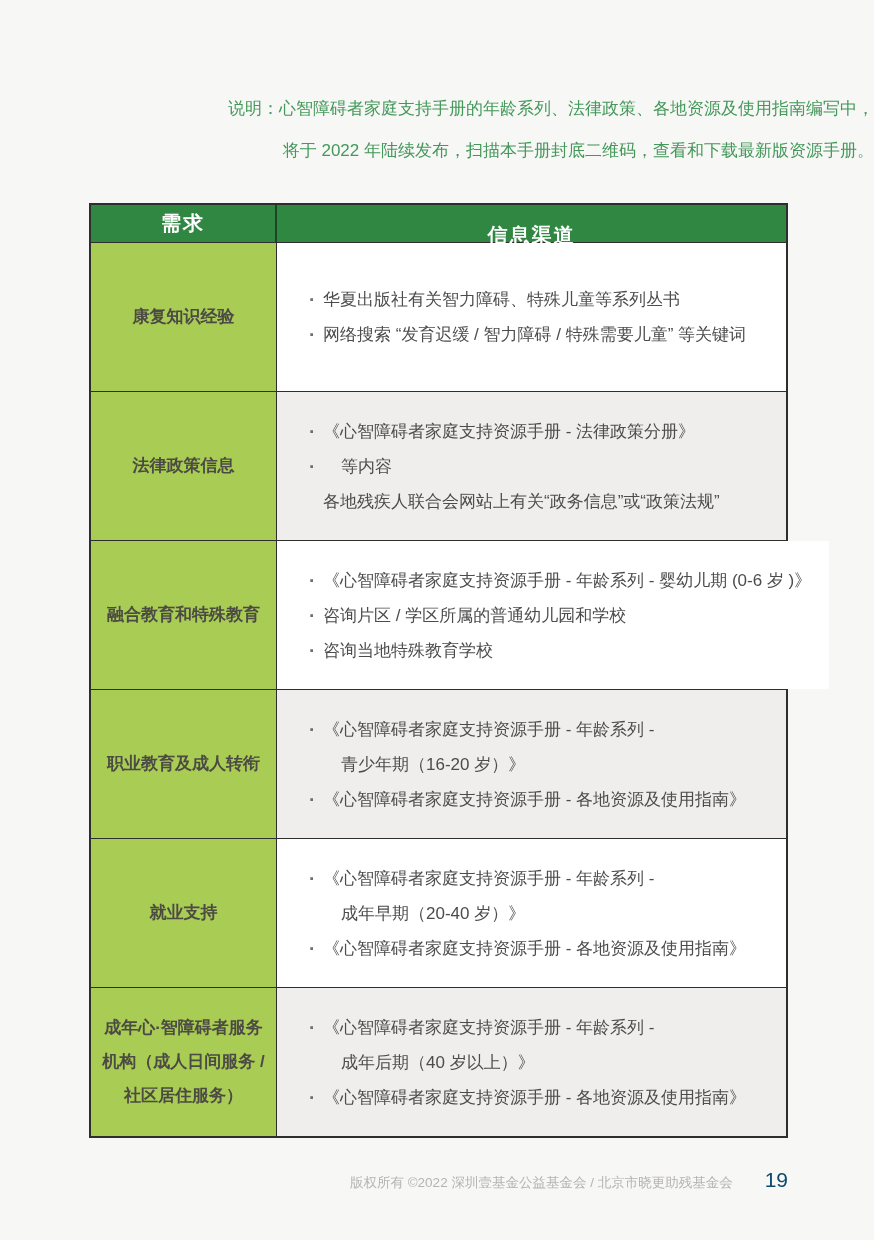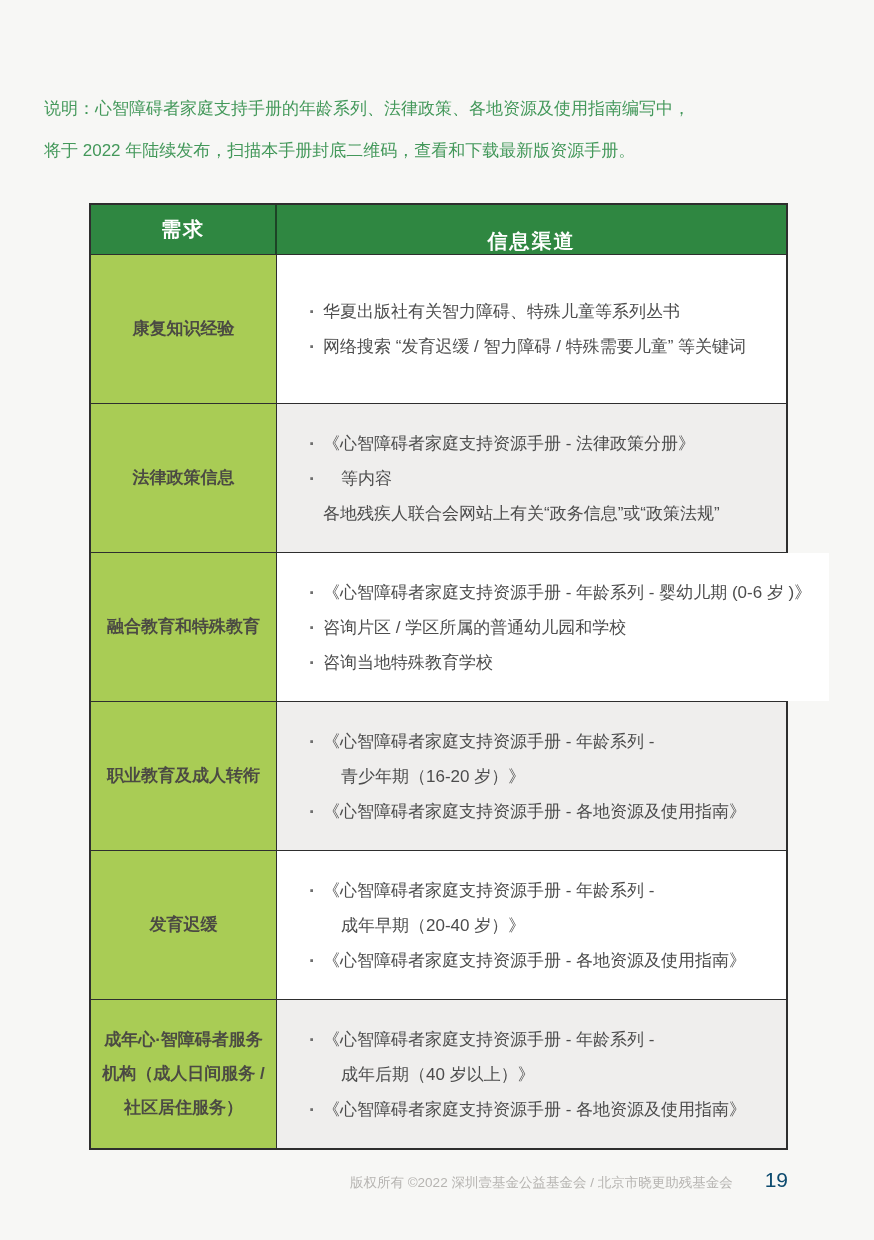--- a/index.html
+++ b/index.html
@@ -10,39 +10,39 @@
     position: relative;
     overflow: hidden;
   }
 
   
   .note {
     position: absolute;
     top: 88px;
     left: 0;
     right: 0;
-    text-align: left;
+    text-align: right;
     color: #43985a;
     font-size: 17px;
     line-height: 42px;
     padding-left: 44px;
   }
 
   
   .res-table {
     position: absolute;
     top: 203px;
     left: 89px;
     width: 699px;
     border: 2px solid #2e2e2e;
     background: #ffffff;
   }
   .thead {
     display: flex;
-    height: 49px;
+    height: 37px;
     background: #2f8741;
   }
   .th {
     display: flex;
     align-items: center;
     justify-content: center;
     color: #ffffff;
     font-weight: bold;
     font-size: 20px;
     letter-spacing: 2px;
@@ -195,21 +195,21 @@
           </div>
           <div class="item">
             <span class="bullet">·</span>
             <div class="item-lines">
               <div class="line">《心智障碍者家庭支持资源手册 - 各地资源及使用指南》</div>
             </div>
           </div>
         </div>
       </div>
       <div class="row">
-        <div class="cell-label">发育迟缓</div>
+        <div class="cell-label">就业支持</div>
         <div class="cell-content">
           <div class="item">
             <span class="bullet">·</span>
             <div class="item-lines">
               <div class="line">《心智障碍者家庭支持资源手册 - 年龄系列 -</div>
               <div class="line cont">成年早期（20-40 岁）》</div>
             </div>
           </div>
           <div class="item">
             <span class="bullet">·</span>

